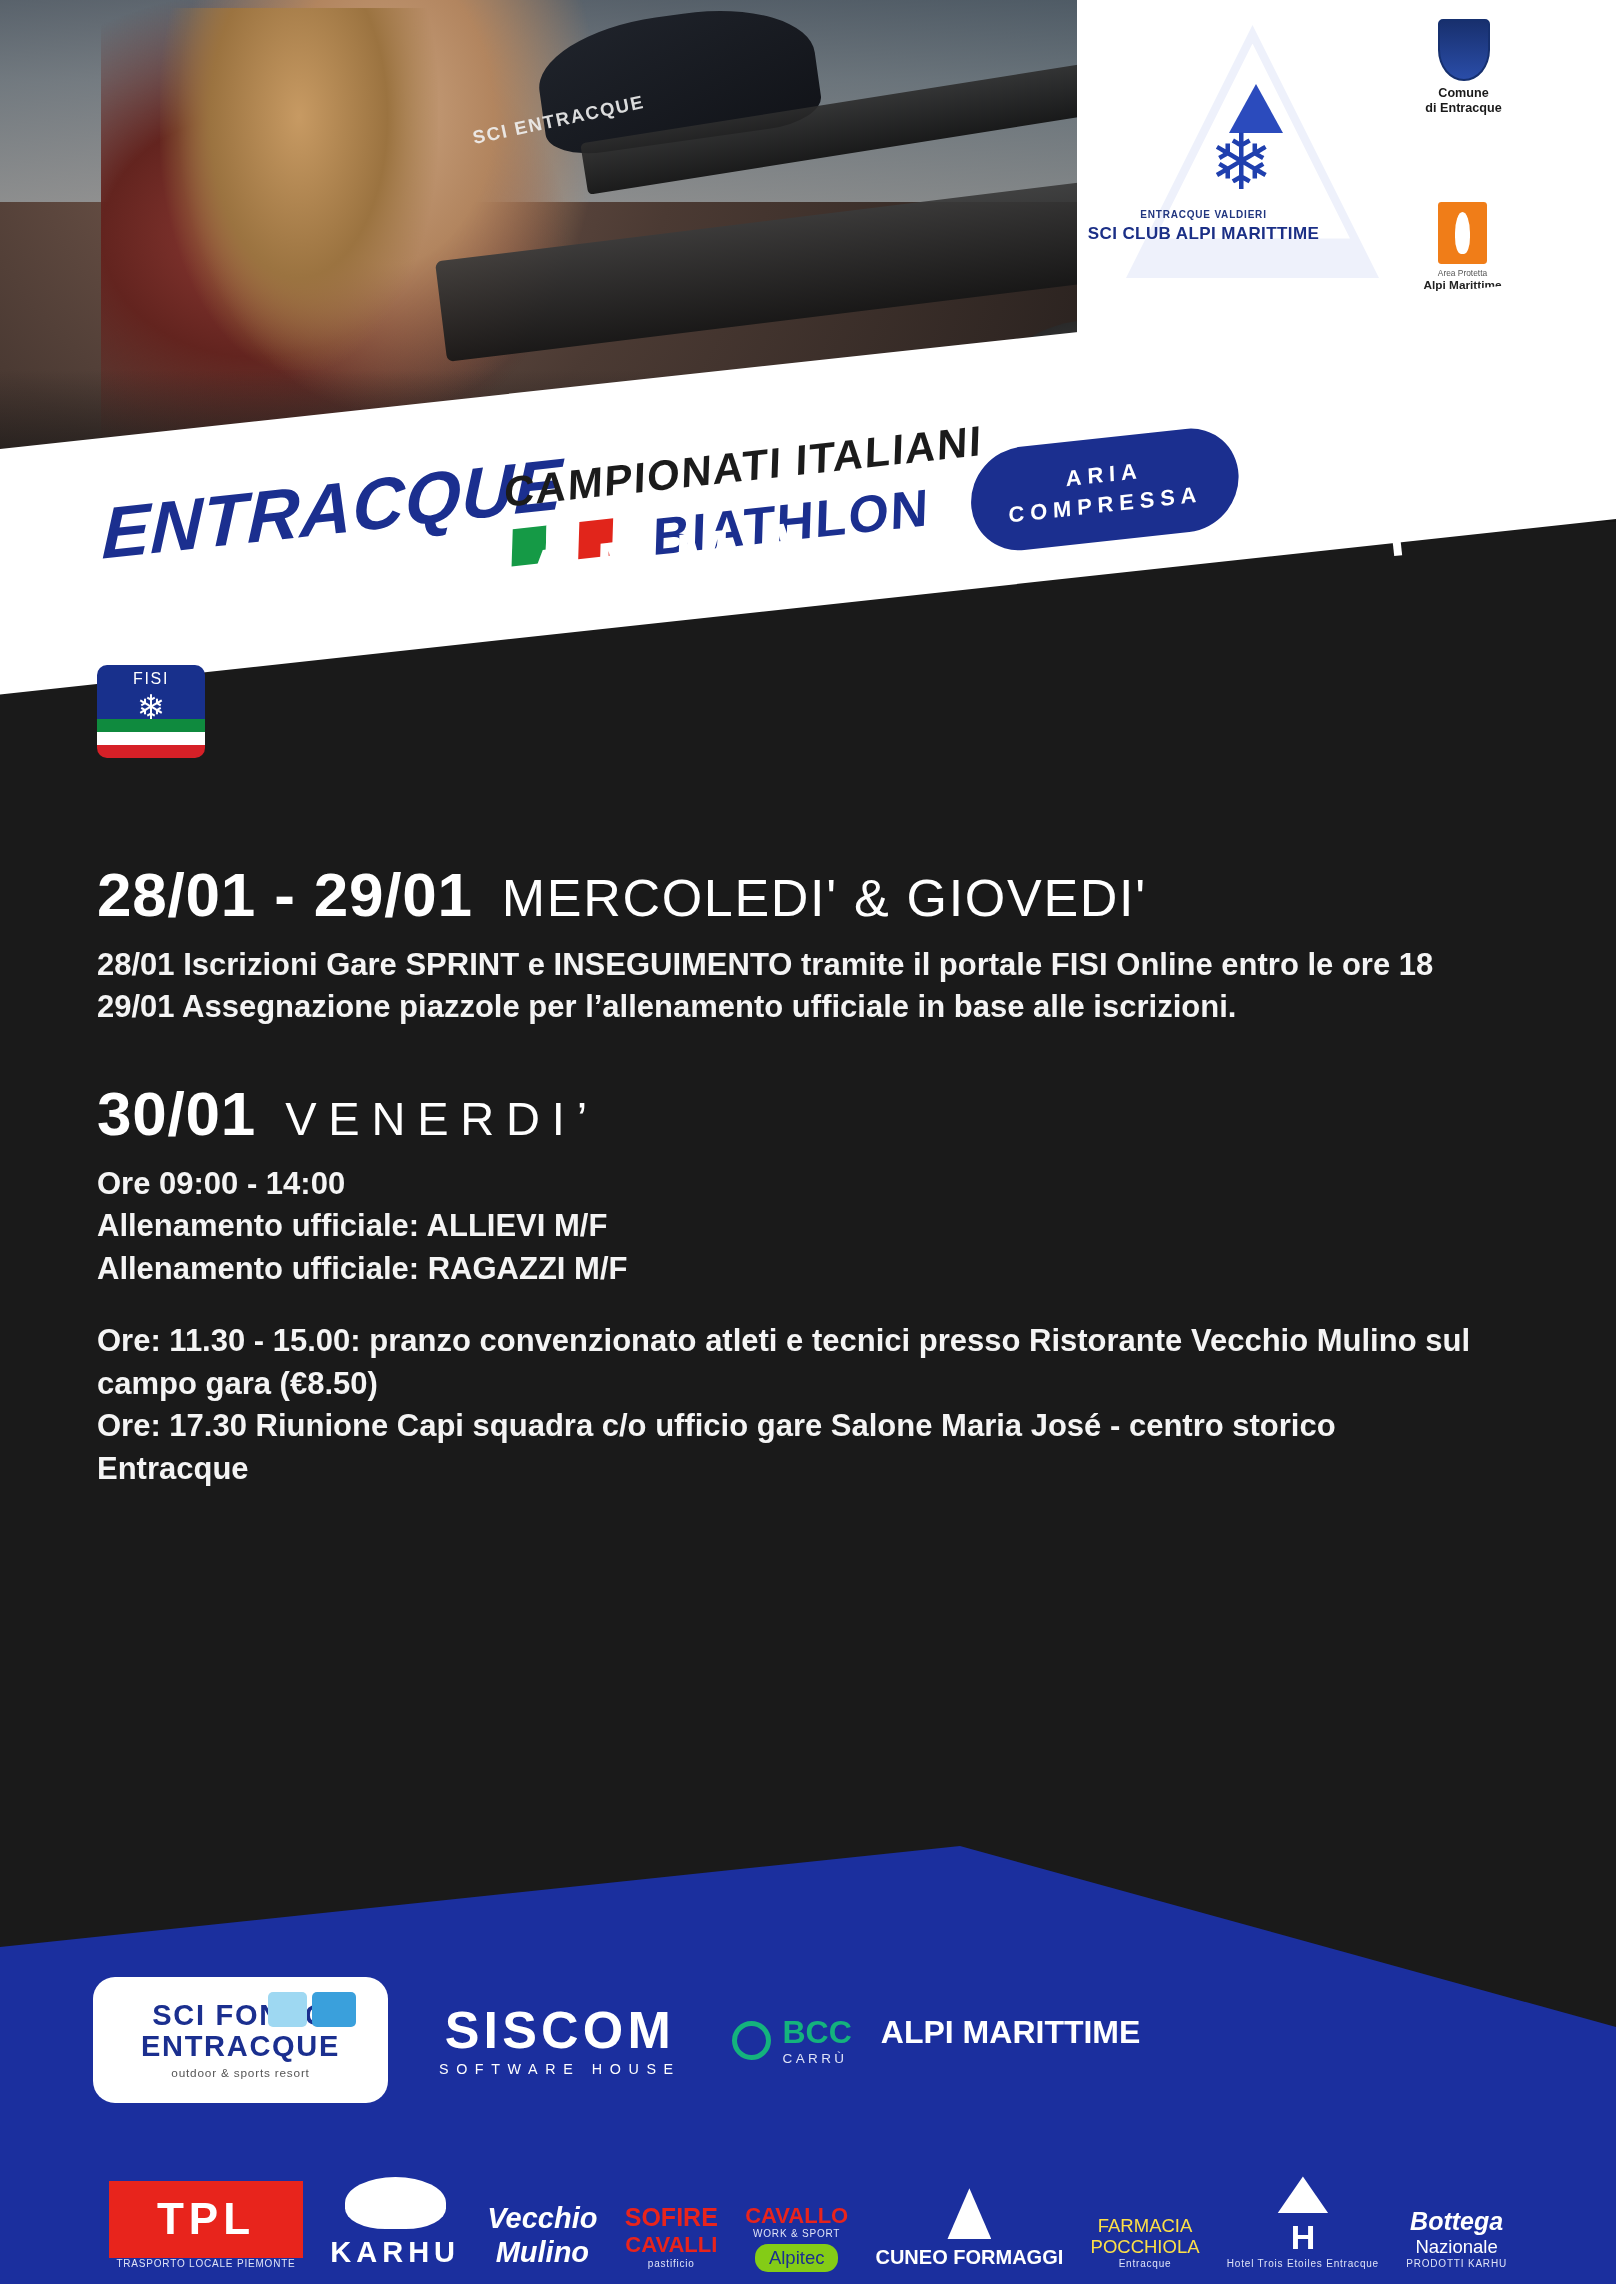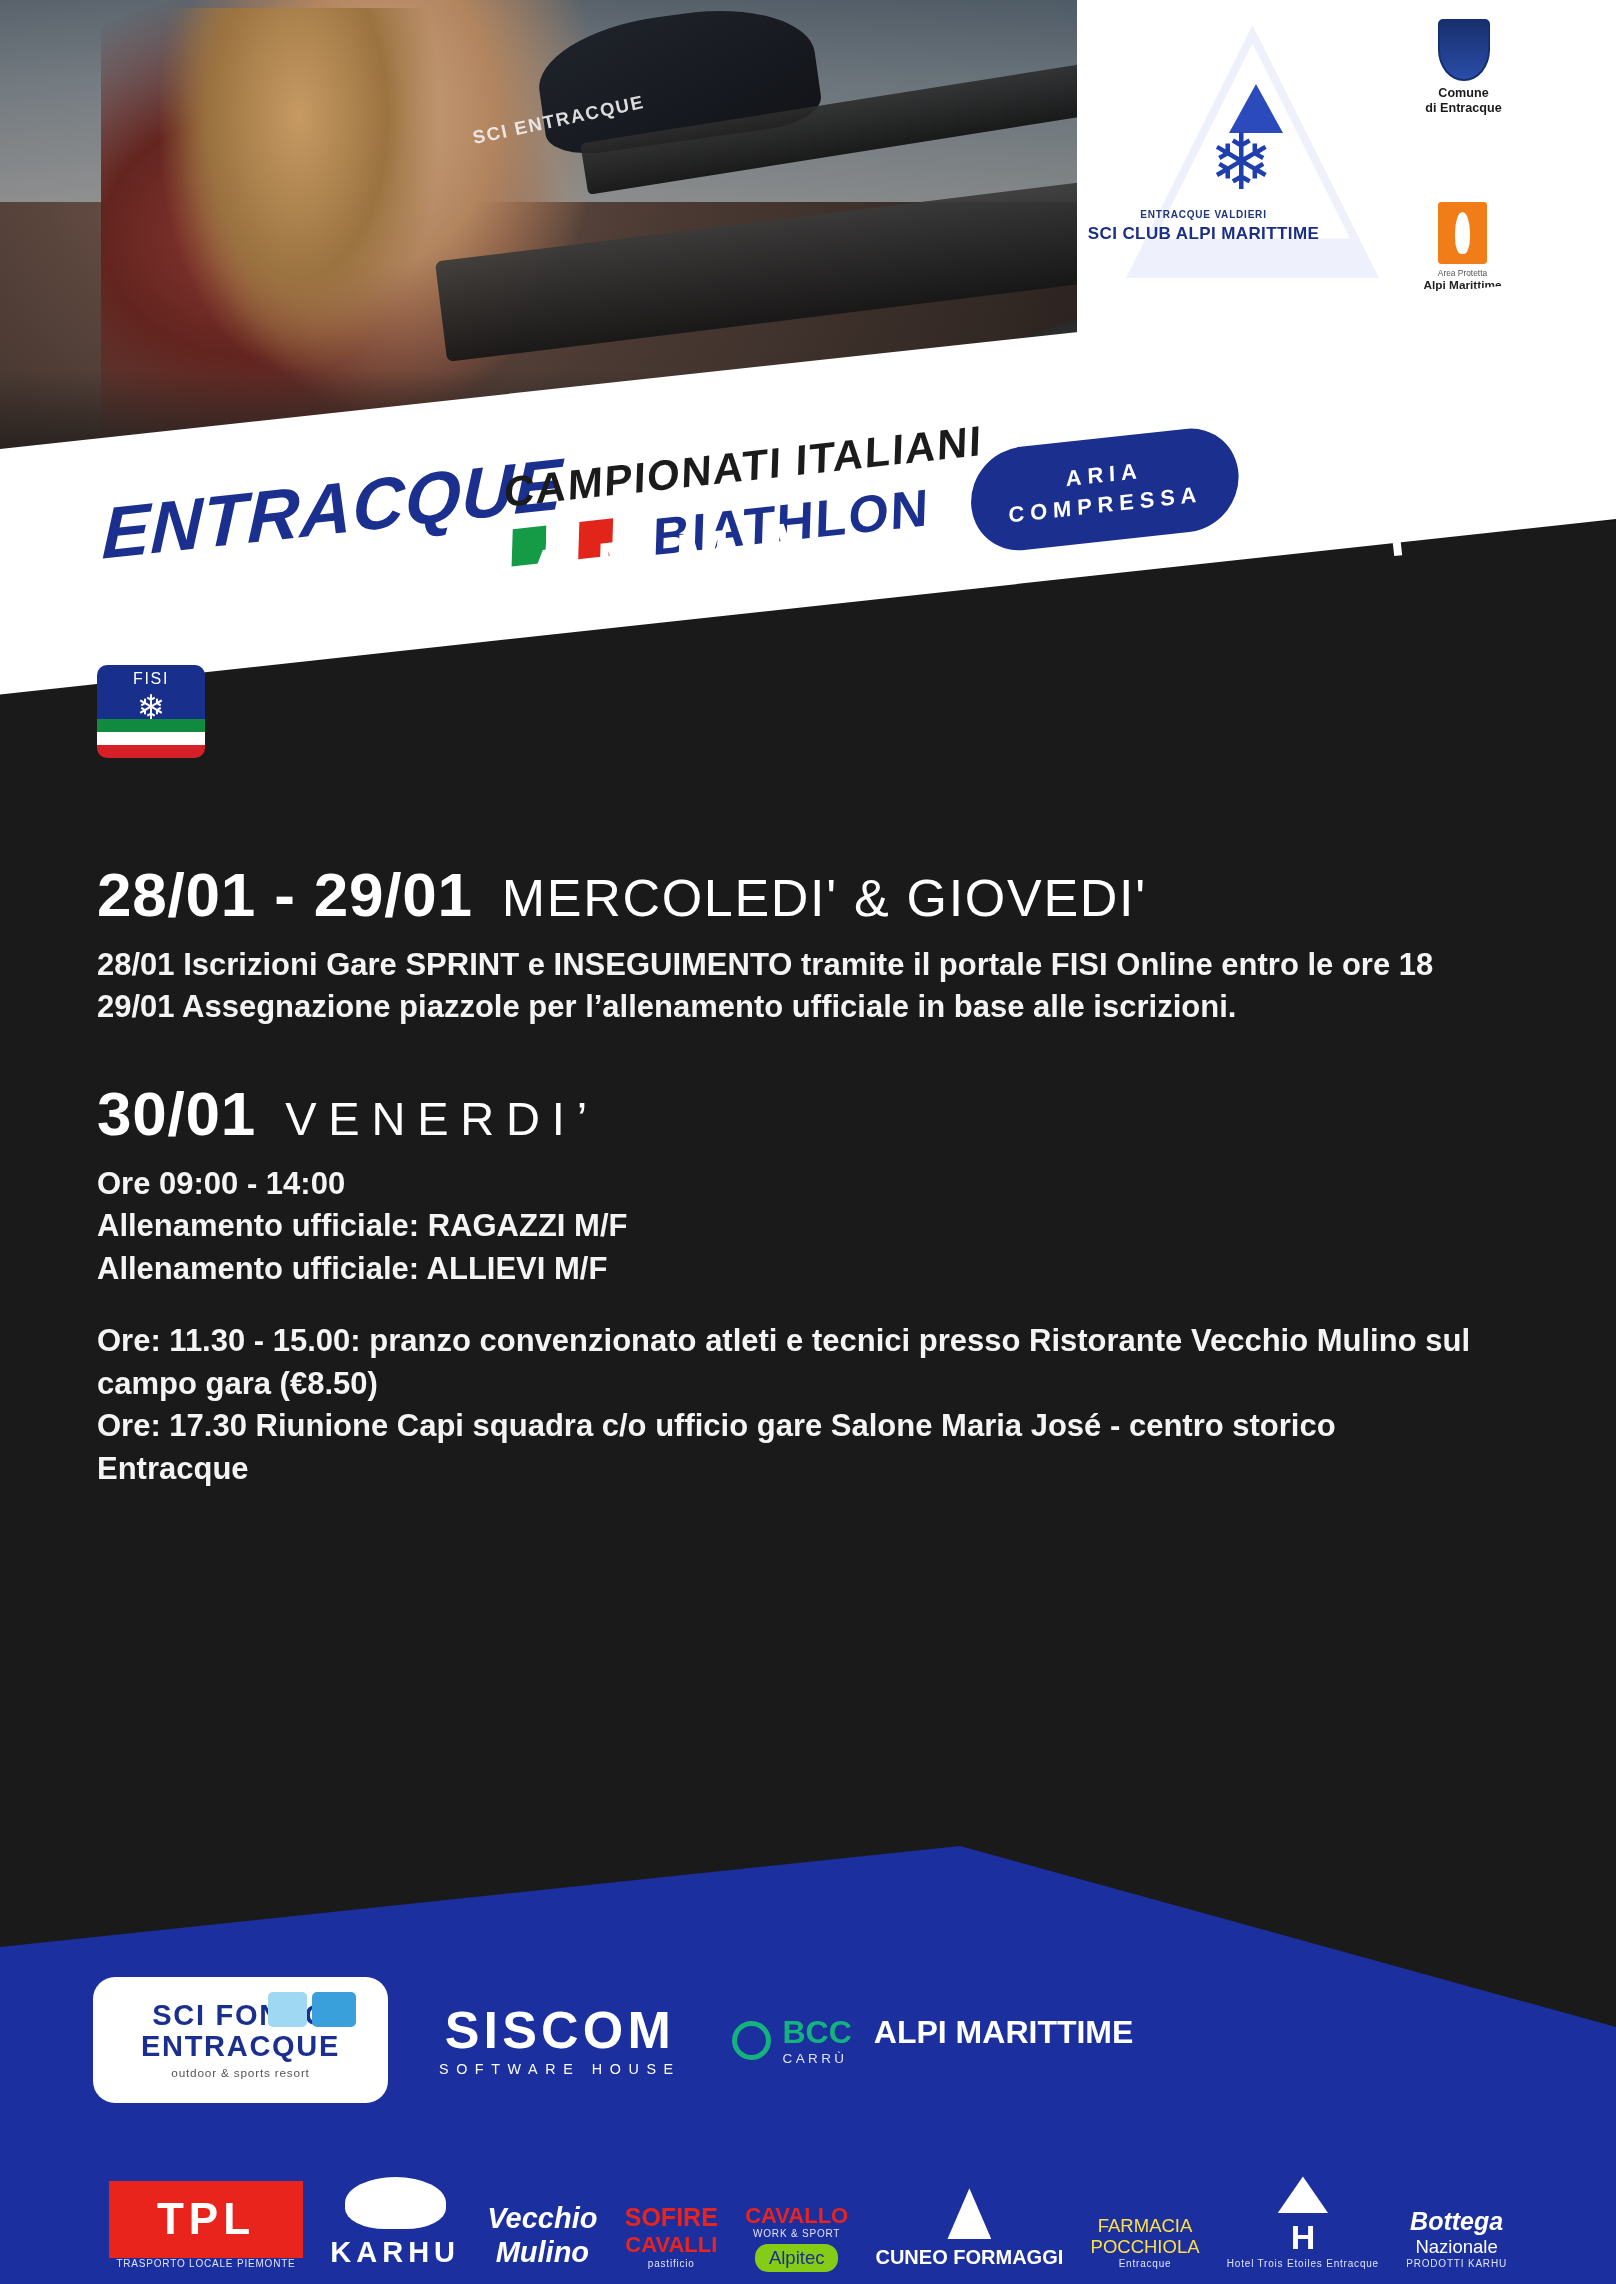--- a/index.html
+++ b/index.html
@@ -386,22 +386,22 @@
       <div class="para">28/01 Iscrizioni Gare SPRINT e INSEGUIMENTO tramite il portale FISI Online entro le ore 18</div>
       <div class="para">29/01 Assegnazione piazzole per l’allenamento ufficiale in base alle iscrizioni.</div>
     </div>
 
     <div class="block">
       <div class="day-head">
         <div class="day-date">30/01</div>
         <div class="day-name spaced">VENERDI’</div>
       </div>
       <div class="para">Ore 09:00 - 14:00</div>
+      <div class="para">Allenamento ufficiale: ALLIEVI M/F</div>
       <div class="para">Allenamento ufficiale: RAGAZZI M/F</div>
-      <div class="para">Allenamento ufficiale: ALLIEVI M/F</div>
       <div class="gap-sm"></div>
       <div class="para">Ore: 11.30 - 15.00: pranzo convenzionato atleti e tecnici presso Ristorante Vecchio Mulino sul campo gara (€8.50)</div>
       <div class="para">Ore: 17.30 Riunione Capi squadra c/o ufficio gare Salone Maria José - centro storico Entracque</div>
     </div>
 
   </div>
 
   <div class="bottom-wrap">
     <div class="blue-shape"></div>
 
@@ -415,21 +415,21 @@
       </div>
 
       <div class="siscom">
         <div class="s1">SISCOM</div>
         <div class="s2">SOFTWARE HOUSE</div>
       </div>
 
       <div class="bcc">
         <div class="mark"></div>
         <div>
-          <div style="display:flex;align-items:baseline;gap:22px;">
+          <div style="display:flex;align-items:baseline;gap:29px;">
             <span class="b1">BCC</span>
             <span class="b2">ALPI MARITTIME</span>
           </div>
           <div class="b3">CARRÙ</div>
         </div>
       </div>
     </div>
 
     <div class="sponsor-row-2">
 

